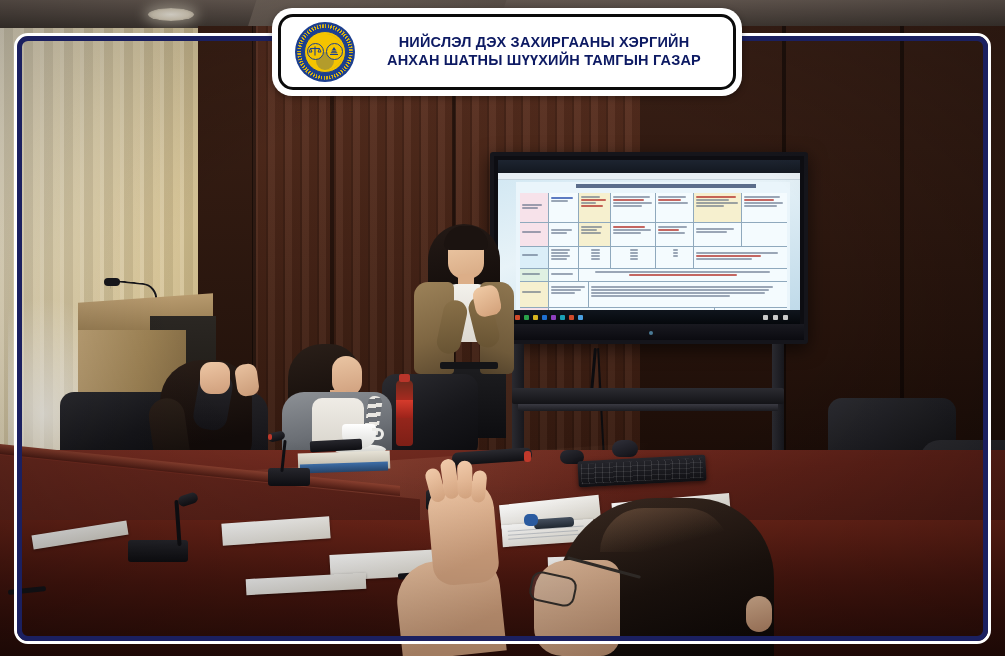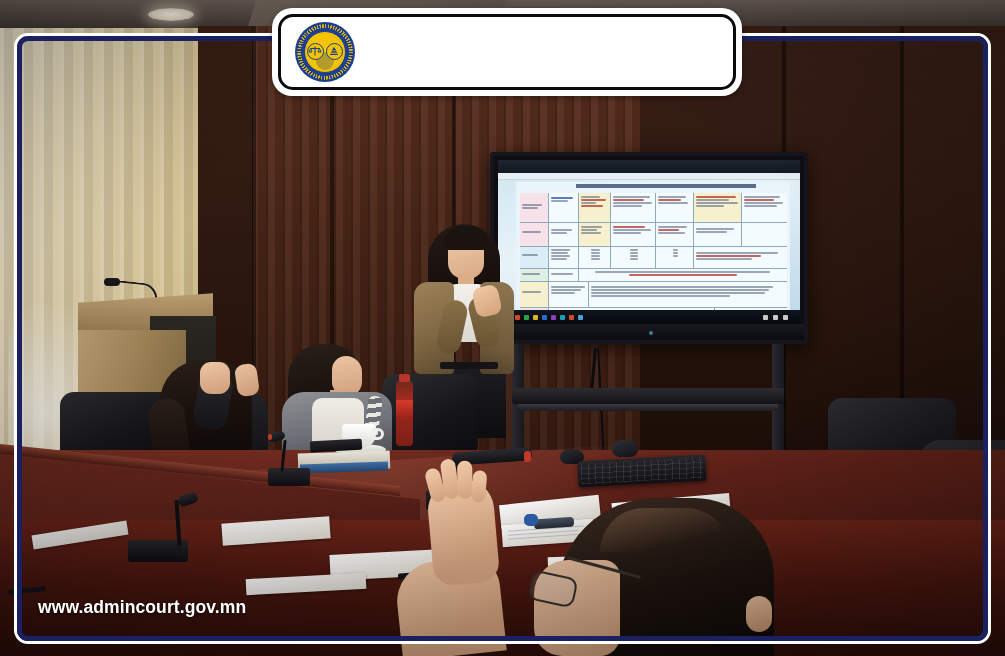--- a/index.html
+++ b/index.html
@@ -875,17 +875,20 @@
           <path d="M11.5 4.5 L10 8 h3 z" fill="none" stroke="#1c3f8f" stroke-width="1"></path>
         </svg>
       </div>
       <div class="logo-circ" style="left:31px;top:21px;">
         <svg width="14" height="14" viewBox="0 0 14 14" style="position:absolute;left:0;top:0;">
           <path d="M3 10.5 h8 M3.8 8.8 h6.4 M4.6 7.1 h4.8" stroke="#1c3f8f" stroke-width="1.1" fill="none"></path>
           <path d="M5 6 l2-3 2 3 z" fill="#1c3f8f"></path>
         </svg>
       </div>
     </div>
+    <div class="banner-text">
+      <div class="banner-line">НИЙСЛЭЛ ДЭХ ЗАХИРГААНЫ ХЭРГИЙН</div>
+      <div class="banner-line">АНХАН ШАТНЫ ШҮҮХИЙН ТАМГЫН ГАЗАР</div>
+    </div>
   </div>
 
-  <div class="watermark">www.admincourt.gov.mn</div>
 
 </div>
 
 </body></html>

